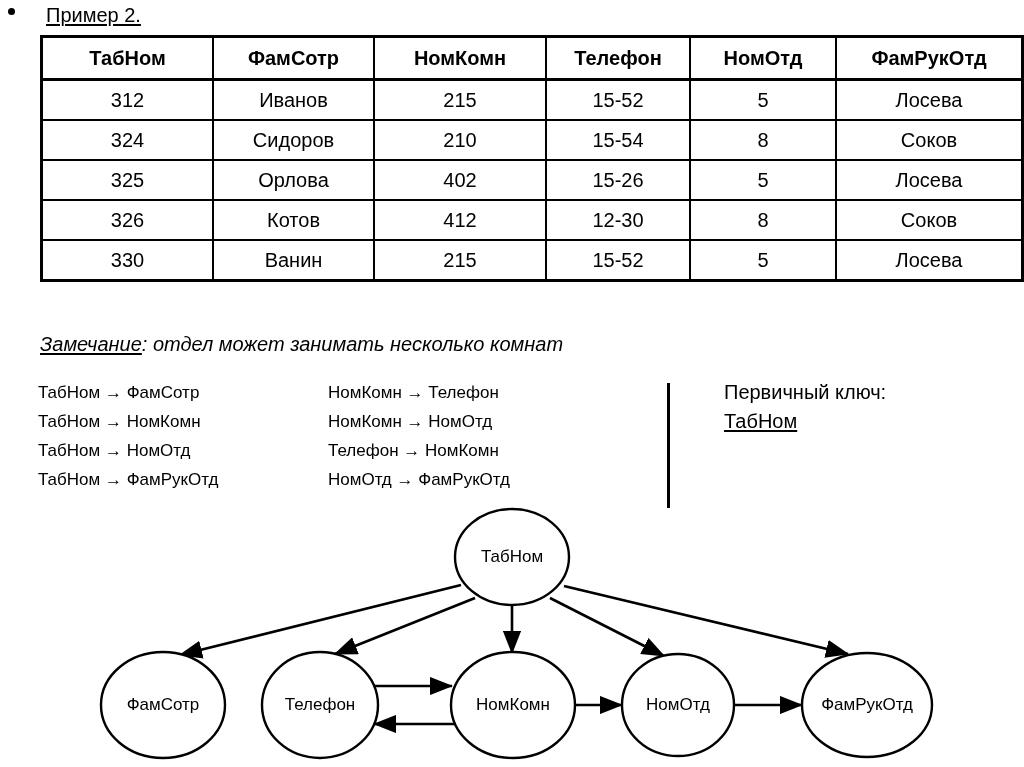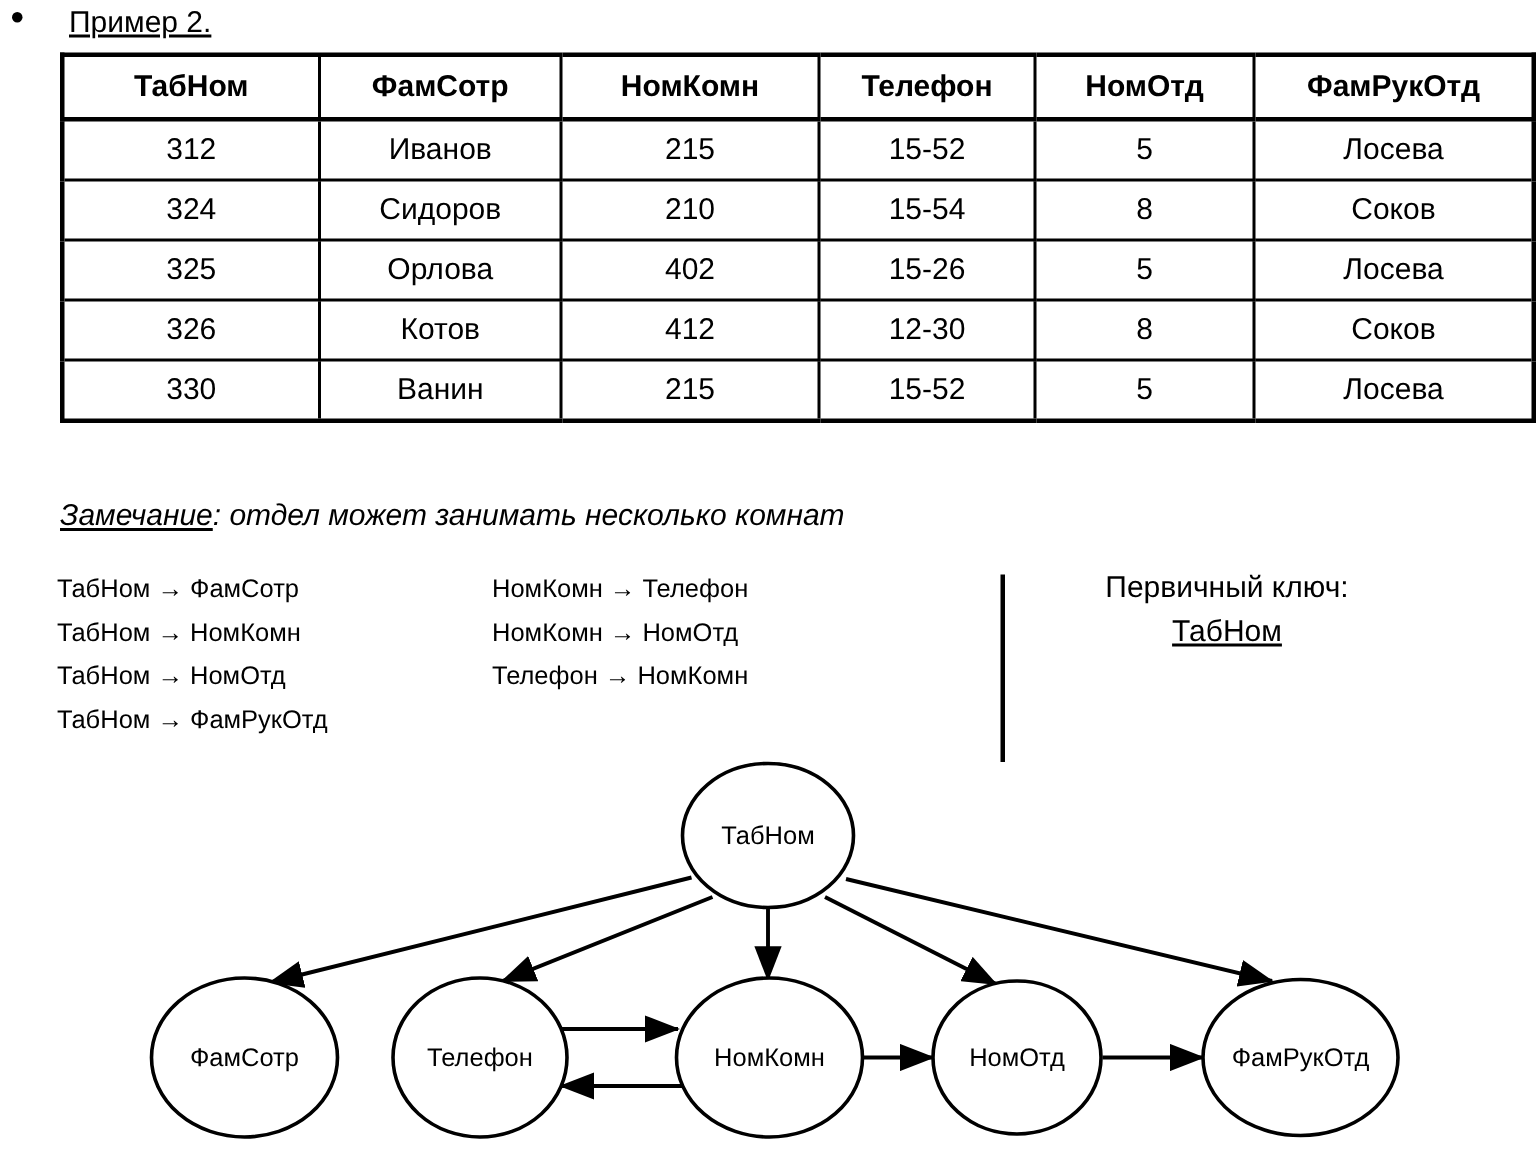--- a/index.html
+++ b/index.html
@@ -116,24 +116,23 @@
   #vertical-divider {
     position: absolute;
     left: 667px;
     top: 383px;
     width: 3px;
     height: 125px;
     background: #000;
   }
   #pk-block {
     position: absolute;
-    left: 668px;
+    left: 724px;
     top: 378px;
     width: 300px;
-    text-align: center;
     font-size: 20px;
     line-height: 29px;
   }
   #pk-value {
     text-decoration: underline;
     text-underline-offset: 2px;
   }
 
   
   #fd-diagram {
@@ -233,20 +232,21 @@
   <div class="dep-item">ТабНом → ФамСотр</div>
   <div class="dep-item">ТабНом → НомКомн</div>
   <div class="dep-item">ТабНом → НомОтд</div>
   <div class="dep-item">ТабНом → ФамРукОтд</div>
 </div>
 
 <div class="dep-col" id="dep-col-mid">
   <div class="dep-item">НомКомн → Телефон</div>
   <div class="dep-item">НомКомн → НомОтд</div>
   <div class="dep-item">Телефон → НомКомн</div>
+  <div class="dep-item">НомОтд → ФамРукОтд</div>
 </div>
 
 <div id="vertical-divider"></div>
 <div id="pk-block">
   <div>Первичный ключ:</div>
   <div id="pk-value">ТабНом</div>
 </div>
 
 <svg id="fd-diagram" viewBox="0 0 1024 767">
   <defs>

